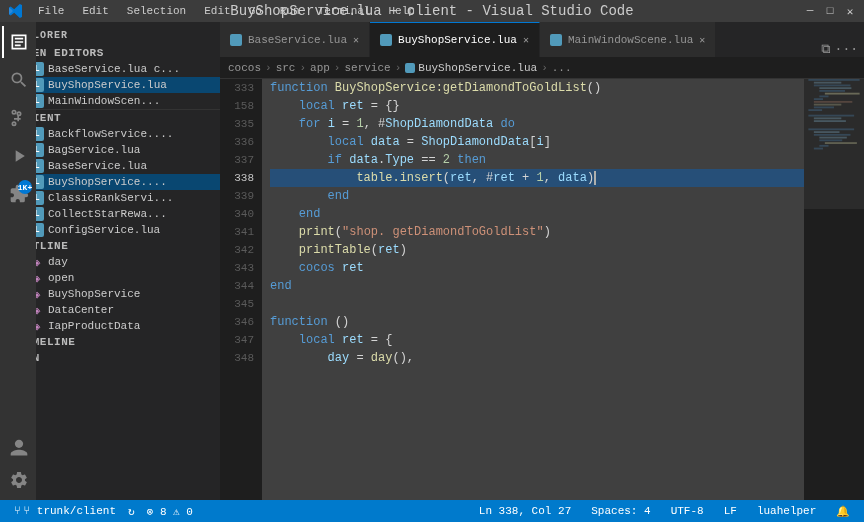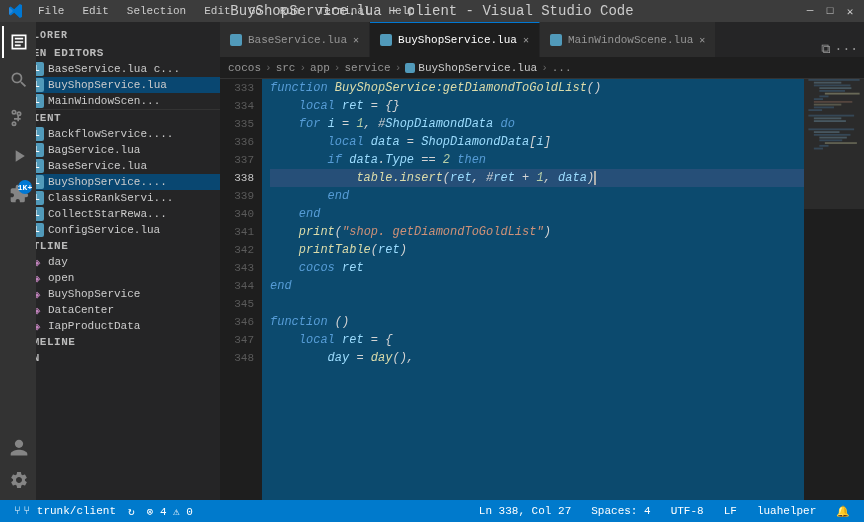--- a/index.html
+++ b/index.html
@@ -196,21 +196,21 @@
       flex: 1;
       overflow: hidden;
       display: flex;
       flex-direction: column;
     }
 
     #code-area {
       flex: 1;
       overflow: hidden;
       display: flex;
-      background: #0c4a6e;
+      background: #404040;
     }
     #line-numbers {
       width: 42px;
       background: #1e1e1e;
       color: #5a5a5a;
       text-align: right;
       padding: 0 8px 0 0;
       user-select: none;
       flex-shrink: 0;
       overflow: hidden;
@@ -218,21 +218,20 @@
     }
     .line-num { height: 18px; display: block; font-size: 11px; }
     .line-num.active { color: #c6c6c6; }
 
     #code-content {
       flex: 1;
       overflow: hidden;
       line-height: 18px;
       padding-left: 8px;
       position: relative;
-      font-style: italic;
     }
     .code-line {
       height: 18px;
       display: flex;
       align-items: center;
       white-space: pre;
       font-size: 12px;
     }
     .code-line.highlighted { background: #264f78; }
 
@@ -511,21 +510,21 @@
       </span>
       <span class="sep">›</span>
       <span>...</span>
     </div>
 
     <div id="editor-container">
       <div id="editor-main">
         <div id="code-area">
           <div id="line-numbers">
           <span class="line-num">333</span>
-              <span class="line-num">334</span>
+              <span class="line-num">158</span>
               <span class="line-num">335</span>
               <span class="line-num">336</span>
               <span class="line-num">337</span>
               <span class="line-num active">338</span>
               <span class="line-num">339</span>
               <span class="line-num">340</span>
               <span class="line-num">341</span>
               <span class="line-num">342</span>
               <span class="line-num">343</span>
               <span class="line-num">344</span>
@@ -591,21 +590,21 @@
 
 <div id="status-bar">
   <div class="status-item">
     <span>⑂</span>
     <span>⑂ trunk/client</span>
   </div>
   <div class="status-item">
     <span>↻</span>
   </div>
   <div class="status-item">
-    <span>⊗ 4  ⚠ 0</span>
+    <span>⊗ 8  ⚠ 0</span>
   </div>
   <div class="status-right">
     <div class="status-item">
       <span>Ln 338, Col 27</span>
     </div>
     <div class="status-item">
       <span>Spaces: 4</span>
     </div>
     <div class="status-item">
       <span>UTF-8</span>

